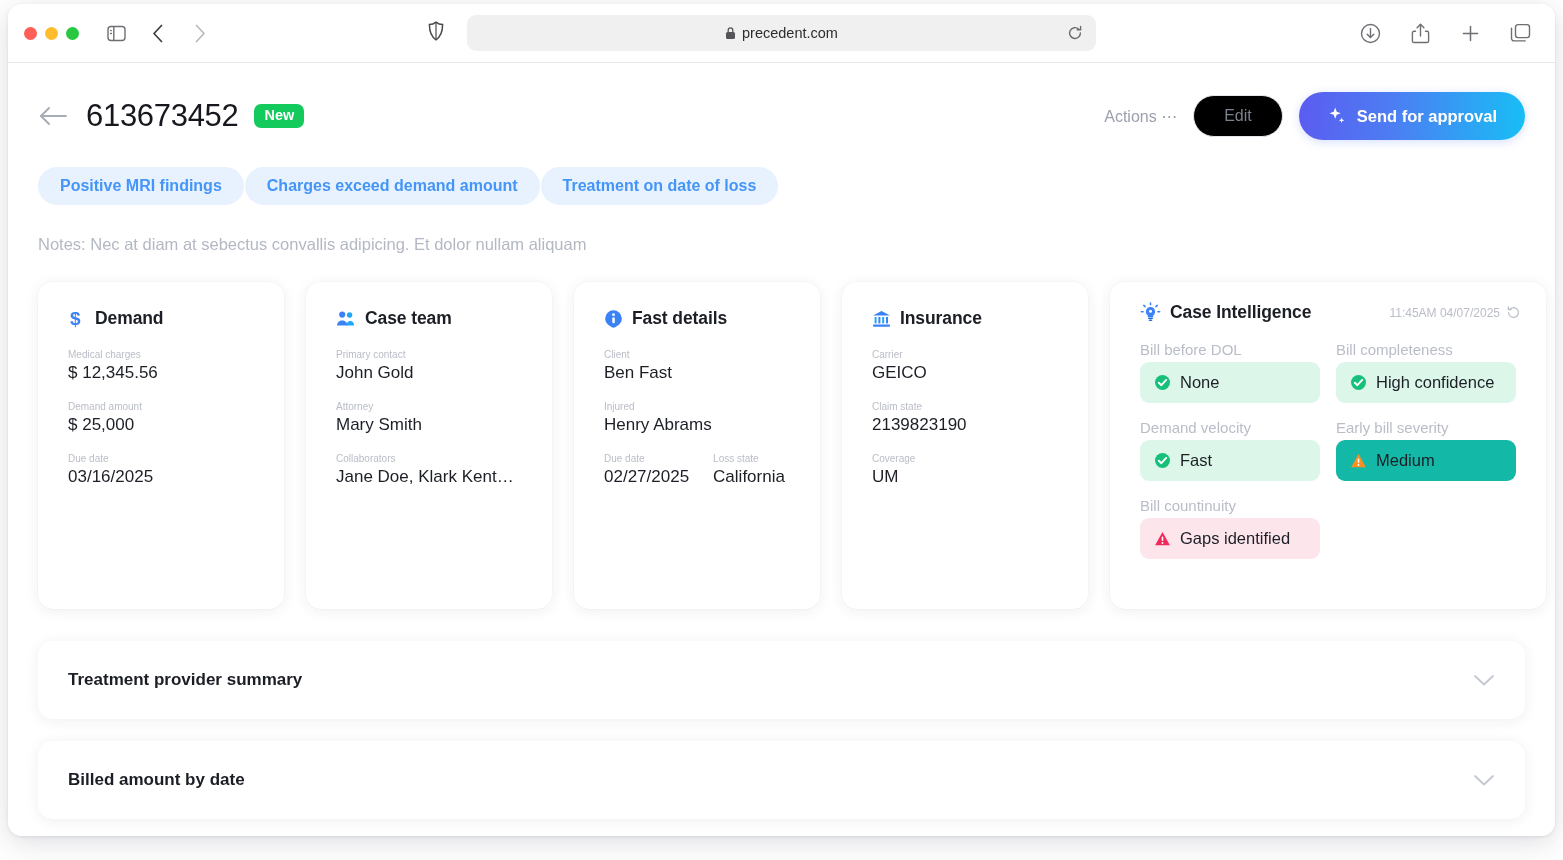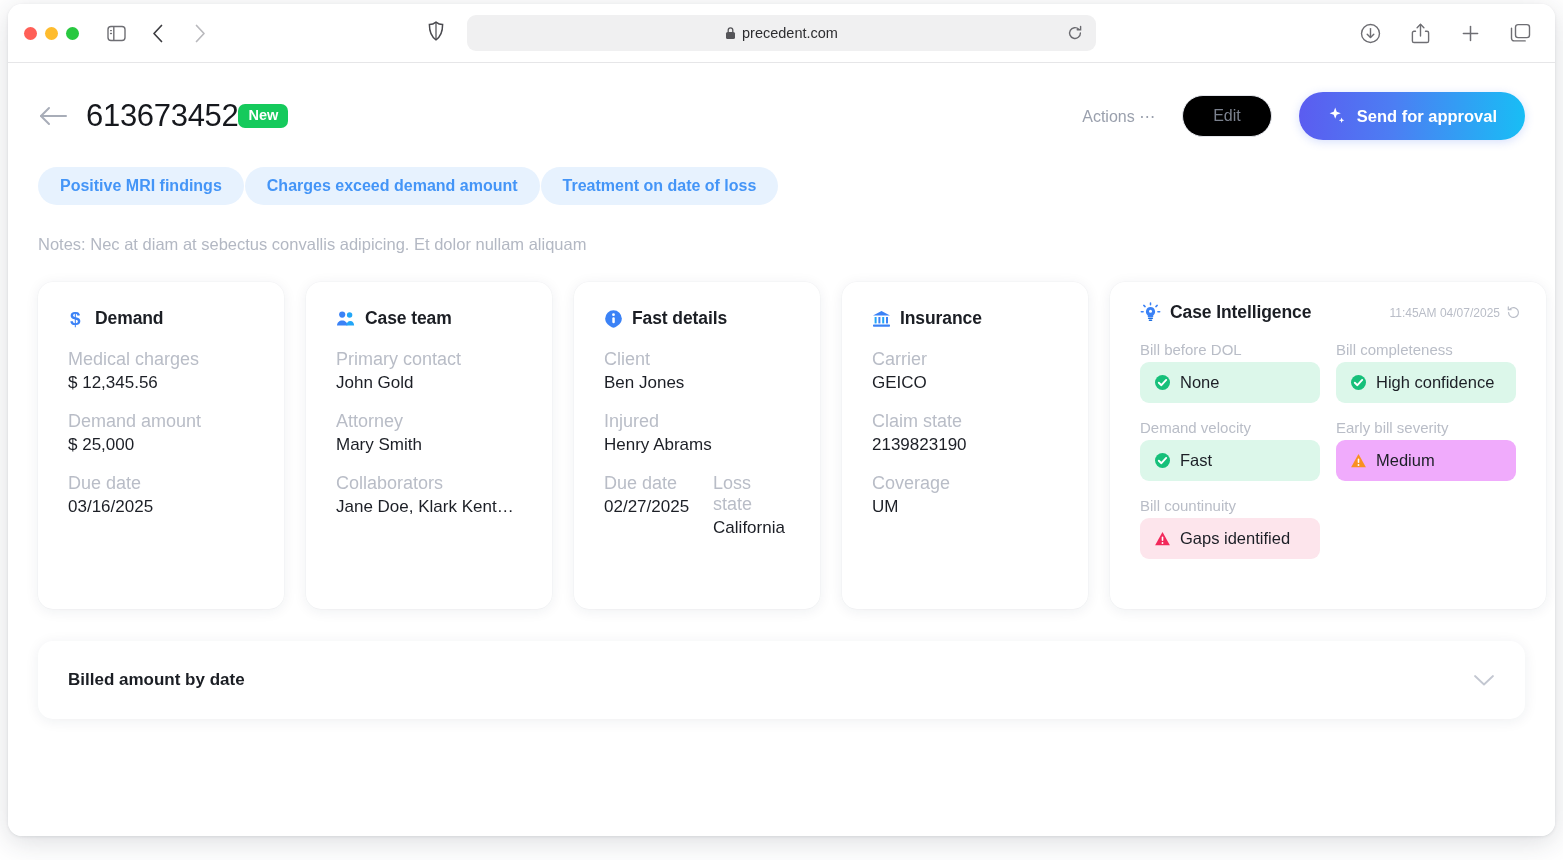--- a/index.html
+++ b/index.html
@@ -86,28 +86,29 @@
     display: flex; align-items: center;
     padding: 30px 30px 0 30px;
     height: 76px;
   }
   .back-arrow { color: #a8adb8; margin-right: 18px; display: flex; cursor: pointer; }
   .case-id {
     font-size: 31px; letter-spacing: -0.3px;
     color: #16181d; font-weight: 400;
   }
   .badge-new {
+    margin-left: 16px;
     background: #15ca5c;
     color: #fff;
     font-size: 14.5px; font-weight: 600;
     padding: 4px 10px 5px;
     border-radius: 7px;
     line-height: 1.1;
   }
-  .header-actions { margin-left: auto; display: flex; align-items: center; gap: 27px; }
+  .header-actions { margin-left: auto; display: flex; align-items: center; gap: 16px; }
   .actions-link {
     color: #9aa0ad; font-size: 16px;
     cursor: pointer; user-select: none;
   }
   .btn-edit {
     background: #000000; border: 1.3px solid #e4e6ec;
     border-radius: 24px;
     padding: 11px 30px;
     font-size: 16px; color: #7b818e;
     cursor: pointer;
@@ -164,21 +165,21 @@
     margin-bottom: 20px;
   }
   .card-title {
     font-size: 17.5px; font-weight: 700; color: #1b1e24;
     letter-spacing: -0.1px;
   }
   .card-icon { display: flex; align-items: center; }
 
   .field { padding: 0 30px; margin-bottom: 18px; }
   .field-label {
-    font-size: 18px; color: #b9bdc7;
+    font-size: 10px; color: #b9bdc7;
     margin-bottom: 3px;
   }
   .field-value {
     font-size: 17px; color: #1c1f26;
     white-space: nowrap;
   }
   .field-row { display: flex; gap: 24px; padding: 0 30px; margin-bottom: 18px; }
   .field-row .field { padding: 0; margin: 0; }
 
   
@@ -203,21 +204,21 @@
     font-size: 15px; color: #b9bdc7; margin-bottom: 4px;
   }
   .metric-pill {
     border-radius: 9px;
     padding: 11px 14px;
     display: flex; align-items: center; gap: 9px;
     font-size: 16.5px; color: #1c1f26;
     margin-bottom: 12px;
   }
   .metric-pill.good { background: #dcf7ea; }
-  .metric-pill.warn { background: #f0abfc; }
+  .metric-pill.warn { background: #14b8a6; }
   .metric-pill.bad  { background: #fde5ec; }
   .pill-icon { display: flex; flex: 0 0 auto; }
 
   
   .accordion {
     margin: 32px 30px 0 30px;
     background: #fff;
     border-radius: 15px;
     box-shadow: 0 2px 14px rgba(30,40,70,0.075);
     height: 78px;
@@ -412,21 +413,21 @@
             <svg width="19" height="20" viewBox="0 0 19 20">
               <path d="M9.5 1.2a8.3 8.3 0 0 1 8.3 8.3c0 4.6-3.7 7.7-8.3 9.3-4.6-1.6-8.3-4.7-8.3-9.3A8.3 8.3 0 0 1 9.5 1.2z" fill="#3b82f6"></path>
               <circle cx="9.5" cy="5.7" r="1.4" fill="#ffffff"></circle>
               <rect x="8.3" y="8.2" width="2.5" height="6" rx="1.2" fill="#ffffff"></rect>
             </svg>
           </span>
           <span class="card-title">Fast details</span>
         </div>
         <div class="field">
           <div class="field-label">Client</div>
-          <div class="field-value">Ben Jones</div>
+          <div class="field-value">Ben Fast</div>
         </div>
         <div class="field">
           <div class="field-label">Injured</div>
           <div class="field-value">Henry Abrams</div>
         </div>
         <div class="field-row">
           <div class="field">
             <div class="field-label">Due date</div>
             <div class="field-value">02/27/2025</div>
           </div>
@@ -560,20 +561,28 @@
                 </svg>
               </span>
               <span>Gaps identified</span>
             </div>
           </div>
           <div></div>
         </div>
       </div>
     </div>
 
+    <div class="accordion">
+      <span class="accordion-title">Treatment provider summary</span>
+      <span class="chev">
+        <svg width="22" height="14" viewBox="0 0 22 14" fill="none" stroke="#c3c7d1" stroke-width="1.8" stroke-linecap="round" stroke-linejoin="round">
+          <polyline points="2,3 11,11.5 20,3"></polyline>
+        </svg>
+      </span>
+    </div>
 
     <div class="accordion">
       <span class="accordion-title">Billed amount by date</span>
       <span class="chev">
         <svg width="22" height="14" viewBox="0 0 22 14" fill="none" stroke="#c3c7d1" stroke-width="1.8" stroke-linecap="round" stroke-linejoin="round">
           <polyline points="2,3 11,11.5 20,3"></polyline>
         </svg>
       </span>
     </div>
 

